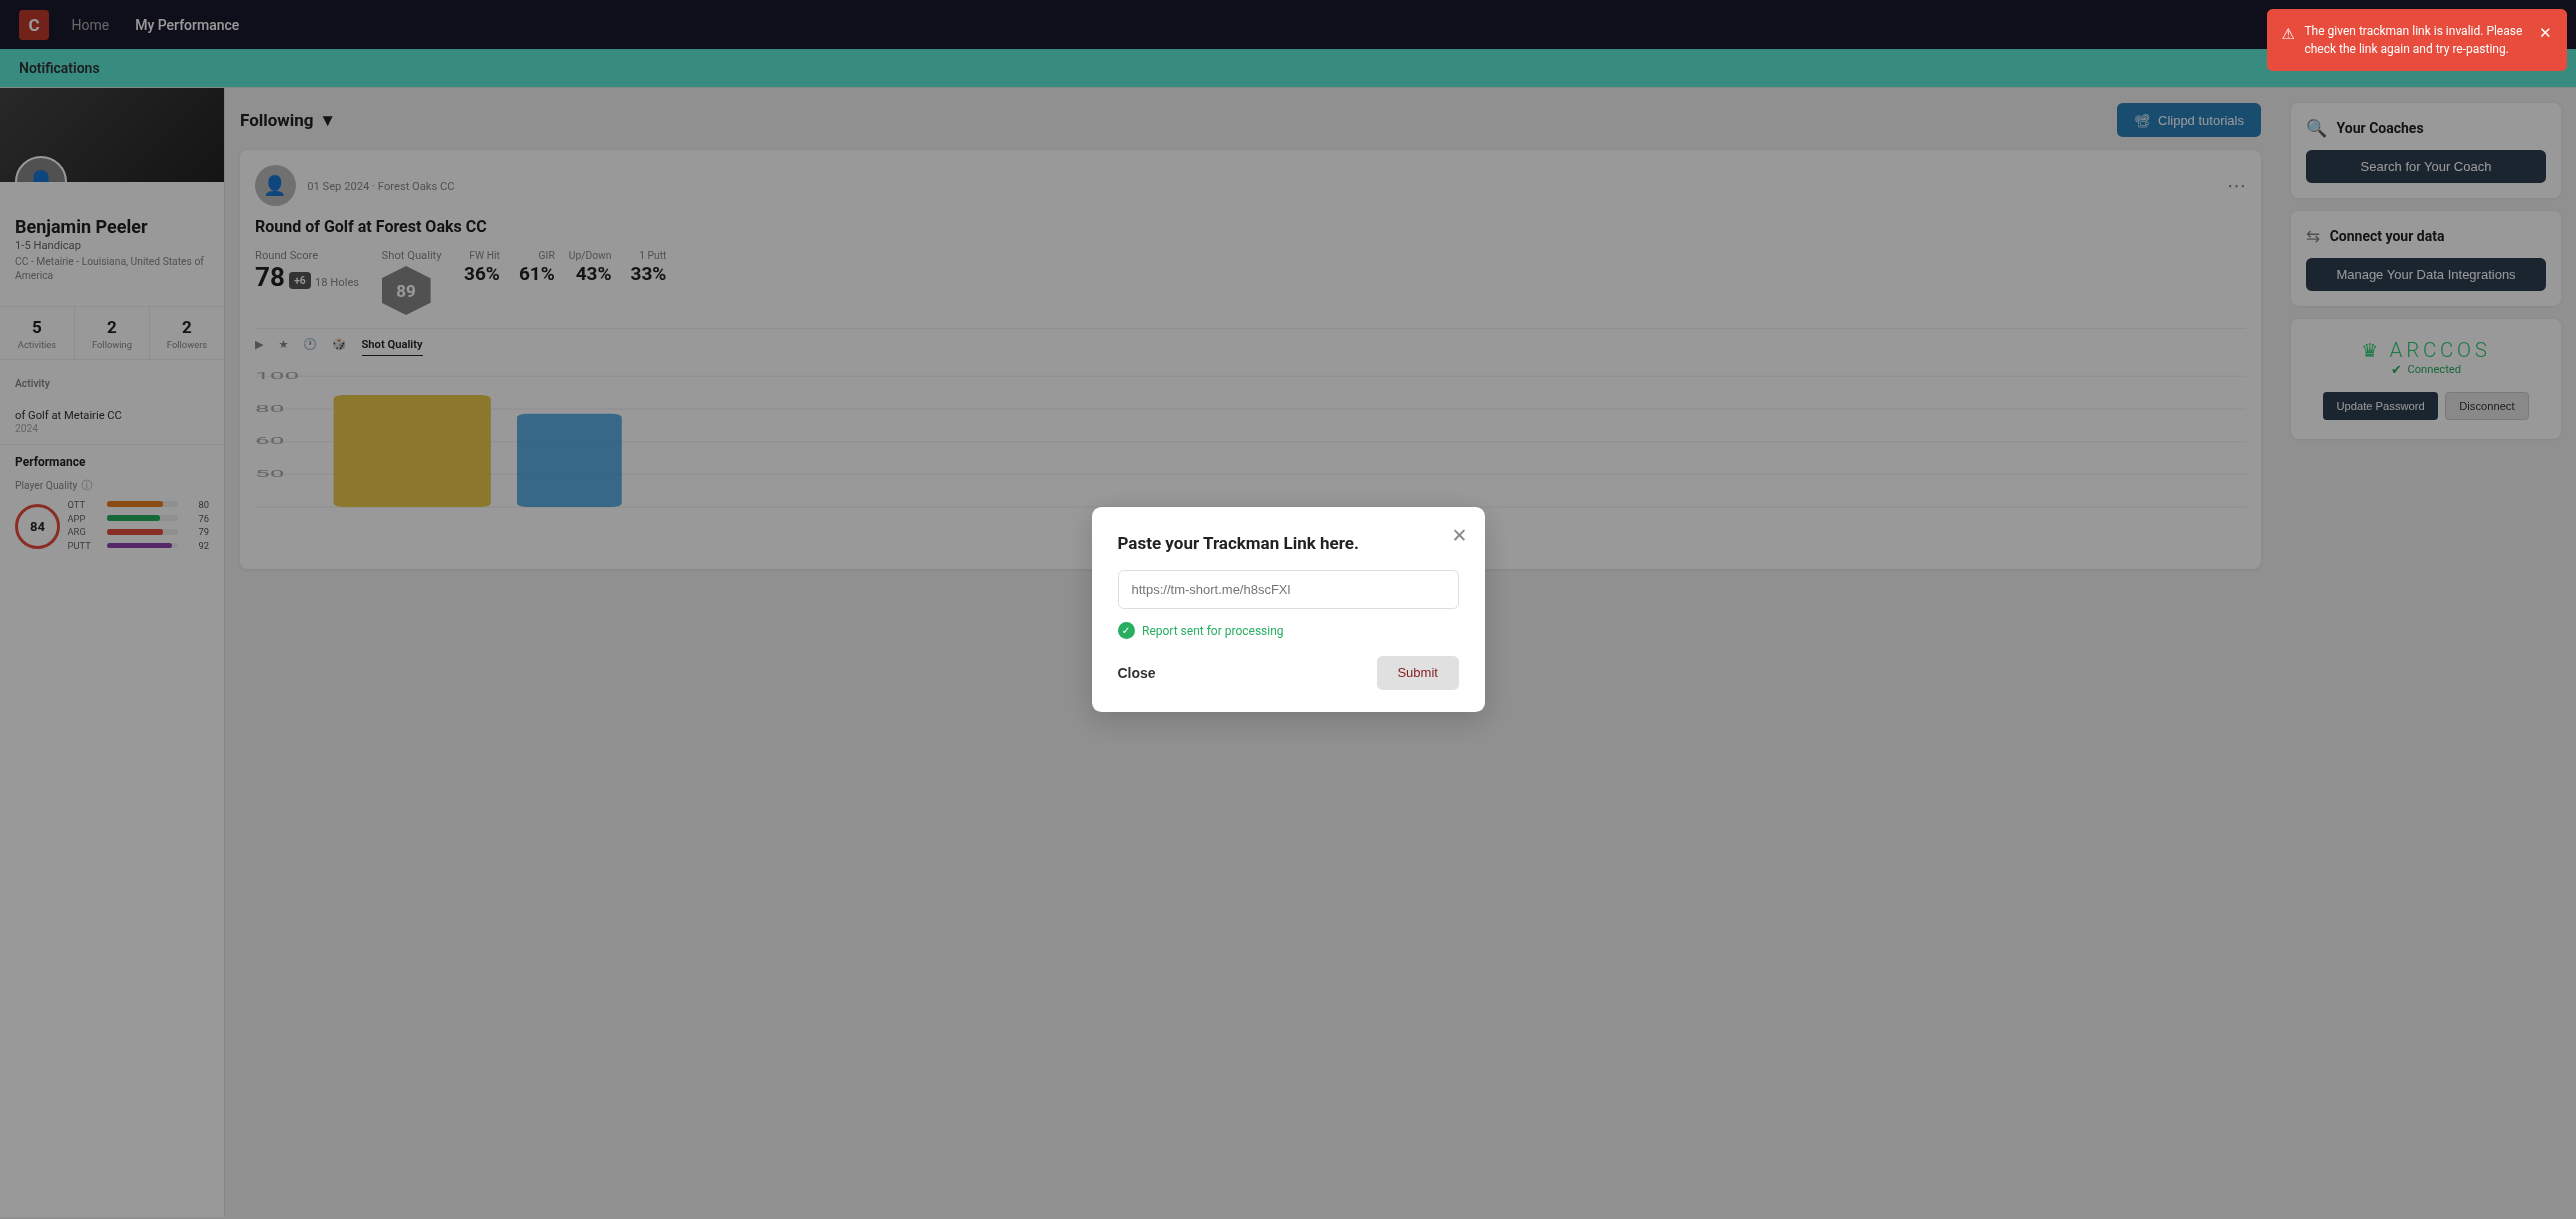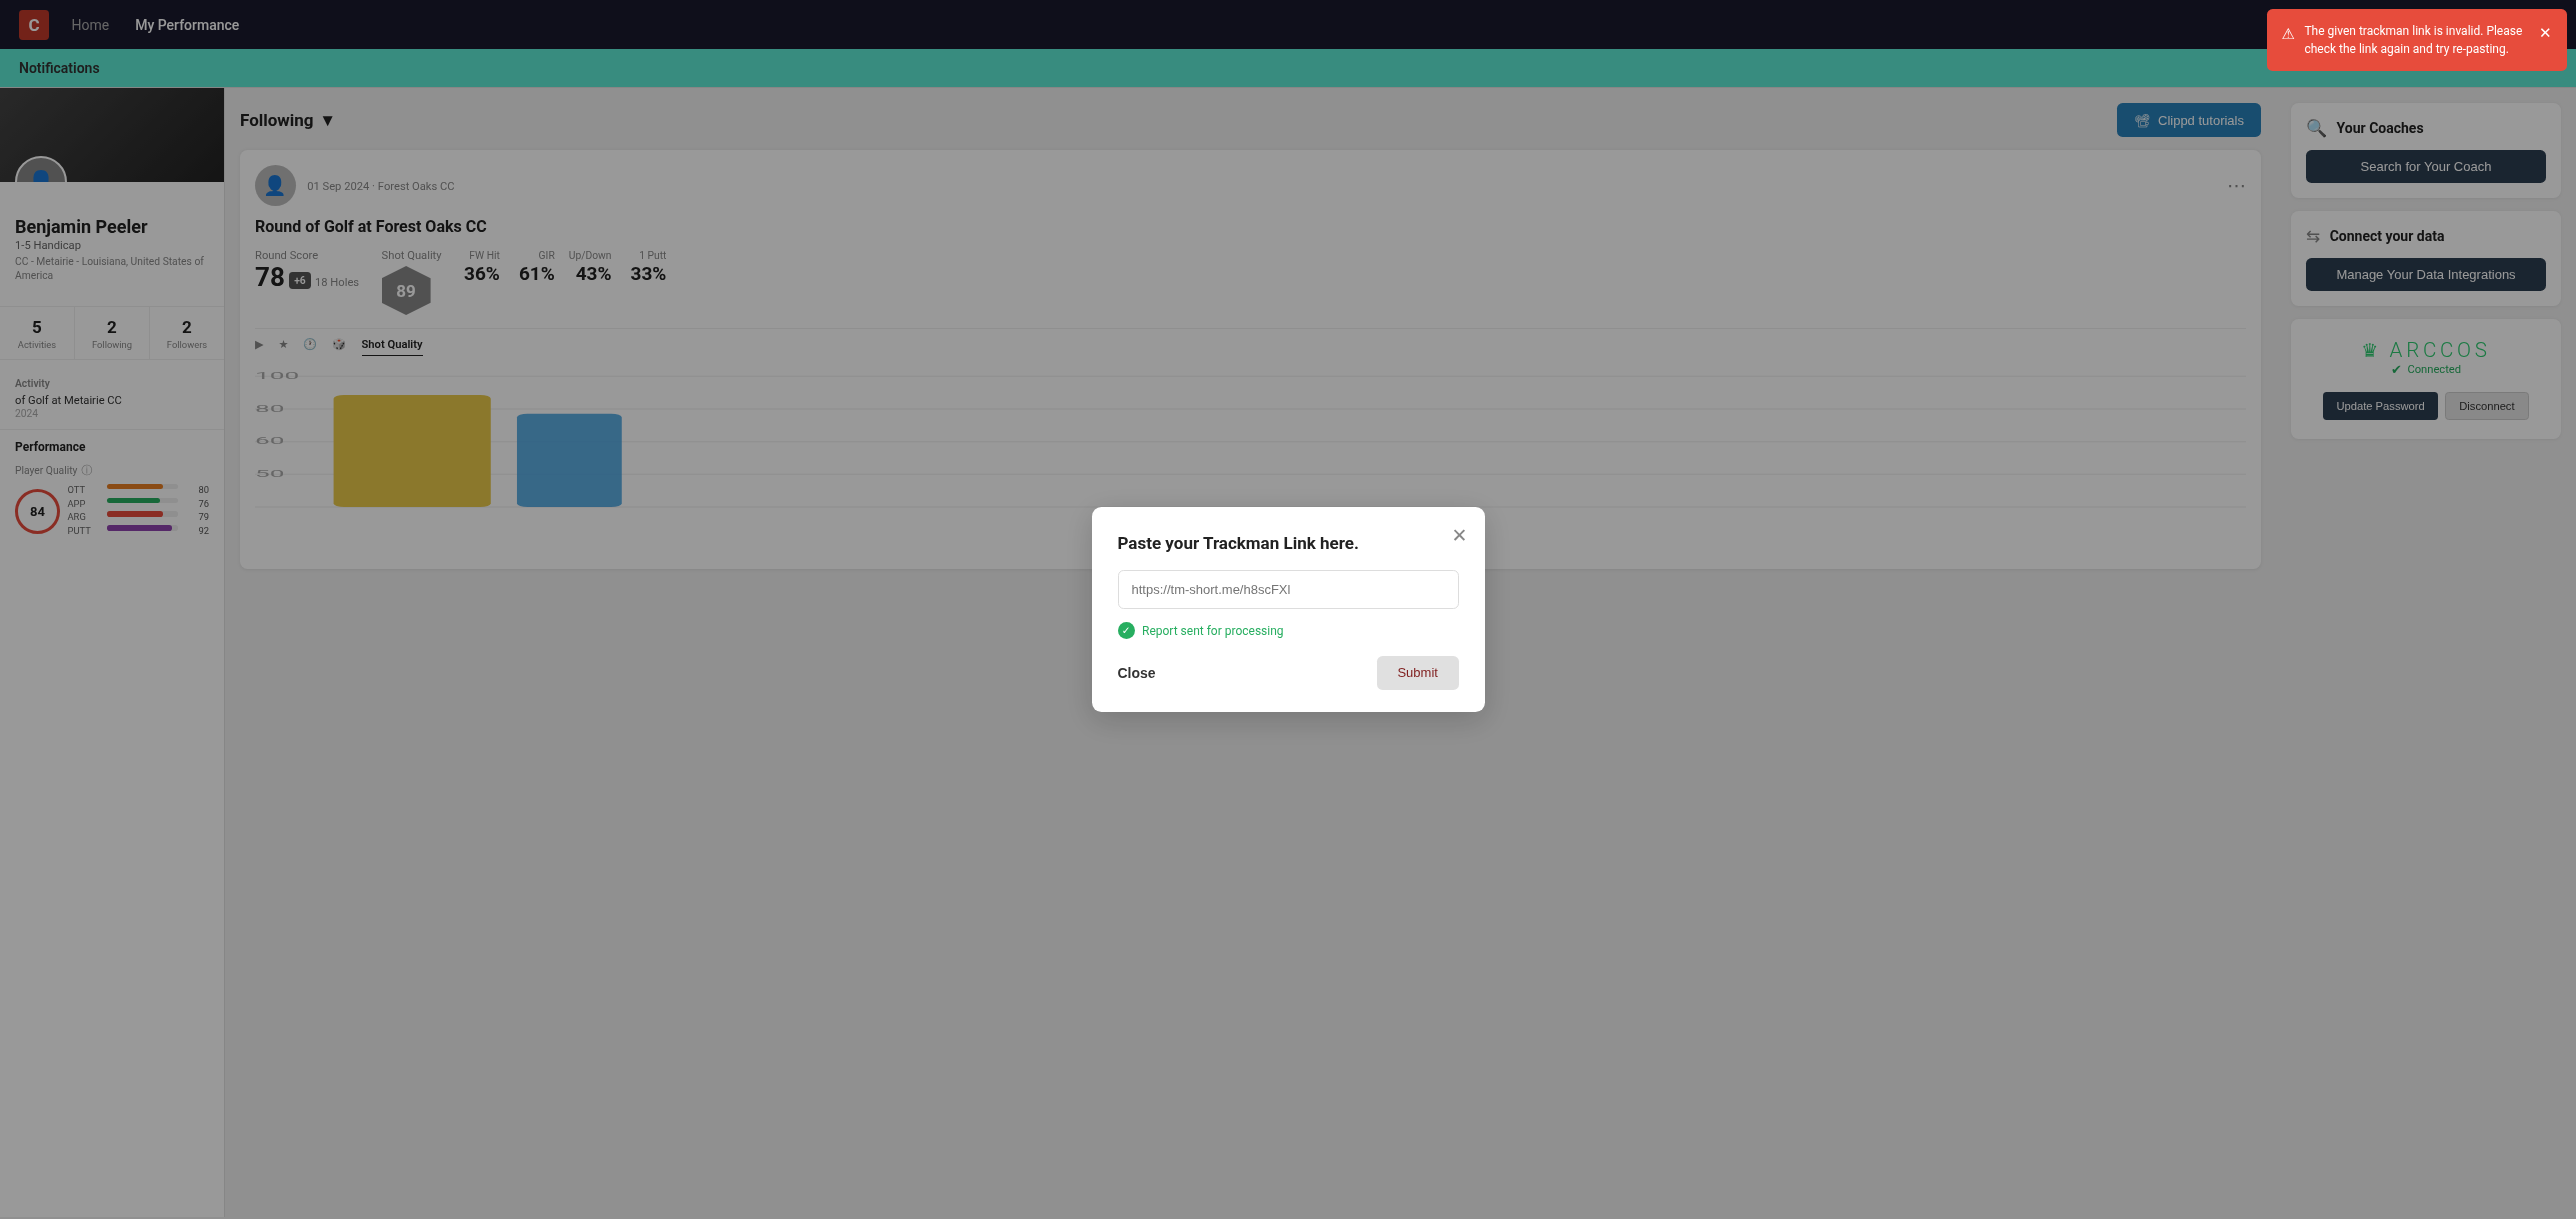--- a/index.html
+++ b/index.html
@@ -209,21 +209,21 @@
       padding: 9.4px 15px;
     }
     .activity-label {
       font-size: 10.3px;
       color: #888;
       font-weight: 600;
     }
     .activity-title {
       font-size: 11.2px;
       color: #333;
-      margin-top: 4px;
+      margin-top: 19px;
     }
     .activity-date {
       font-size: 10.3px;
       color: #aaa;
     }
     .performance-section {
       padding: 9.4px 15px;
       border-top: 0.9px solid #eee;
     }
     .performance-label {
@@ -257,21 +257,21 @@
       font-size: 13px;
       font-weight: 700;
       color: #222;
       flex-shrink: 0;
     }
     .quality-bars {
       flex: 1;
     }
     .bar-row {
       display: flex;
-      align-items: flex-start;
+      align-items: center;
       gap: 9px;
       margin-bottom: 2.8px;
       font-size: 9.4px;
       color: #666;
     }
     .bar-label { width: 30px; flex-shrink: 0; font-size: 9.4px; }
     .bar-track {
       flex: 1;
       height: 5.6px;
       background: #eee;

